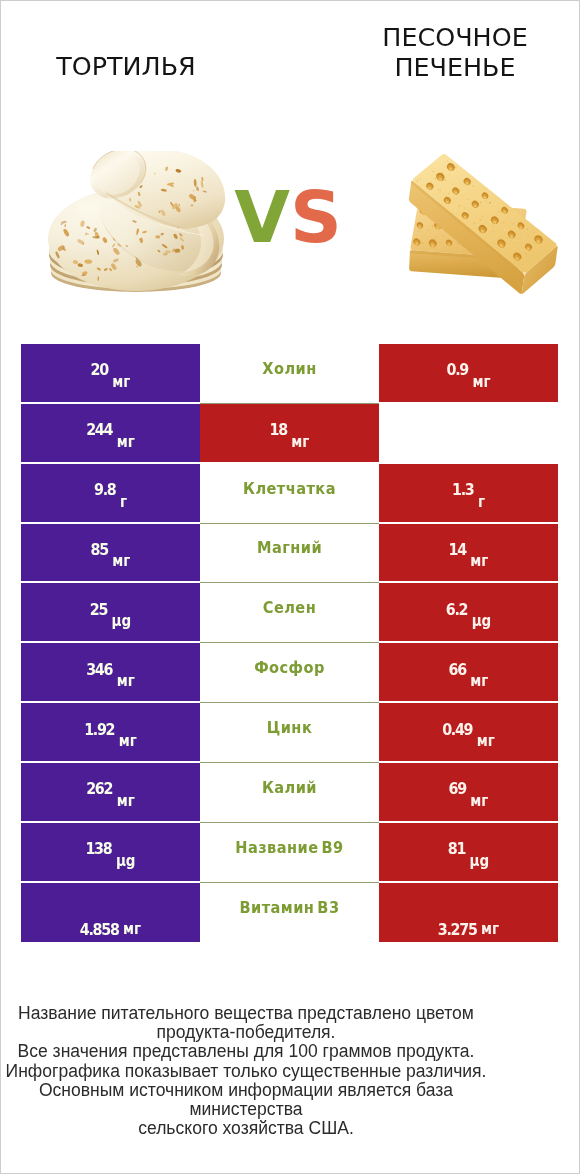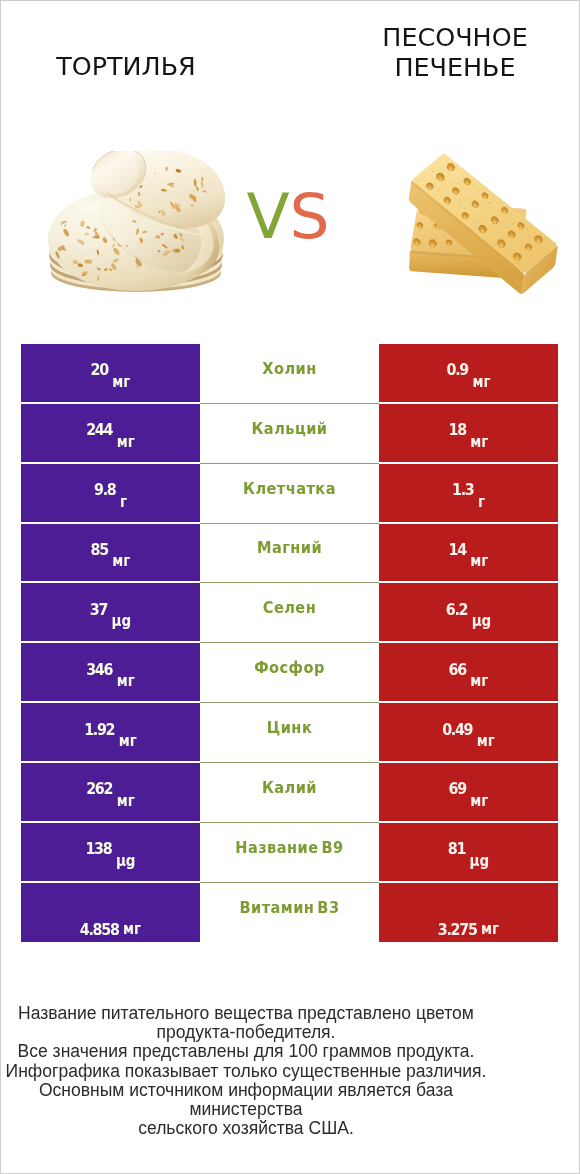--- a/index.html
+++ b/index.html
@@ -25,21 +25,21 @@
        color:#141414;font-weight:400;white-space:pre-line;}
   #ttlA{left:0;top:51px;width:250px;}
   #ttlB{left:330px;top:22px;width:248px;}
 
   .photo{position:absolute;}
   #photoA{left:46px;top:150px;width:180px;height:146px;}
   #photoB{left:400px;top:148px;width:180px;height:150px;}
 
   #vs{position:absolute;left:217px;top:161px;width:140px;height:110px;
       font-family:"DejaVu Sans",sans-serif;
-      font-size:63px;line-height:110px;font-weight:400;text-align:center;}
+      font-size:72px;line-height:110px;font-weight:700;text-align:center;}
   #vs .v{color:#81a537;}
   #vs .s{color:#e2694a;}
 
   
   #tbl{position:absolute;left:20px;top:343px;width:537px;}
   .row{display:flex;height:59.85px;}
   .cell{width:179px;box-sizing:border-box;display:flex;align-items:center;
         justify-content:center;height:100%;}
   .cell>span,.cell{line-height:1;}
   .cell{padding-bottom:9px;}
@@ -635,23 +635,20 @@
         <div class="cell cr">
           <span>0.9</span>
           <span class="u">мг</span>
         </div>
       </div>
       <div class="row">
         <div class="cell cl">
           <span>244</span>
           <span class="u">мг</span>
         </div>
-        <div class="cell cm">
-          <span>Кальций</span>
-        </div>
         <div class="cell cr">
           <span>18</span>
           <span class="u">мг</span>
         </div>
       </div>
       <div class="row">
         <div class="cell cl">
           <span>9.8</span>
           <span class="u">г</span>
         </div>
@@ -671,21 +668,21 @@
         <div class="cell cm">
           <span>Магний</span>
         </div>
         <div class="cell cr">
           <span>14</span>
           <span class="u">мг</span>
         </div>
       </div>
       <div class="row">
         <div class="cell cl">
-          <span>37</span>
+          <span>25</span>
           <span class="u">µg</span>
         </div>
         <div class="cell cm">
           <span>Селен</span>
         </div>
         <div class="cell cr">
           <span>6.2</span>
           <span class="u">µg</span>
         </div>
       </div>

